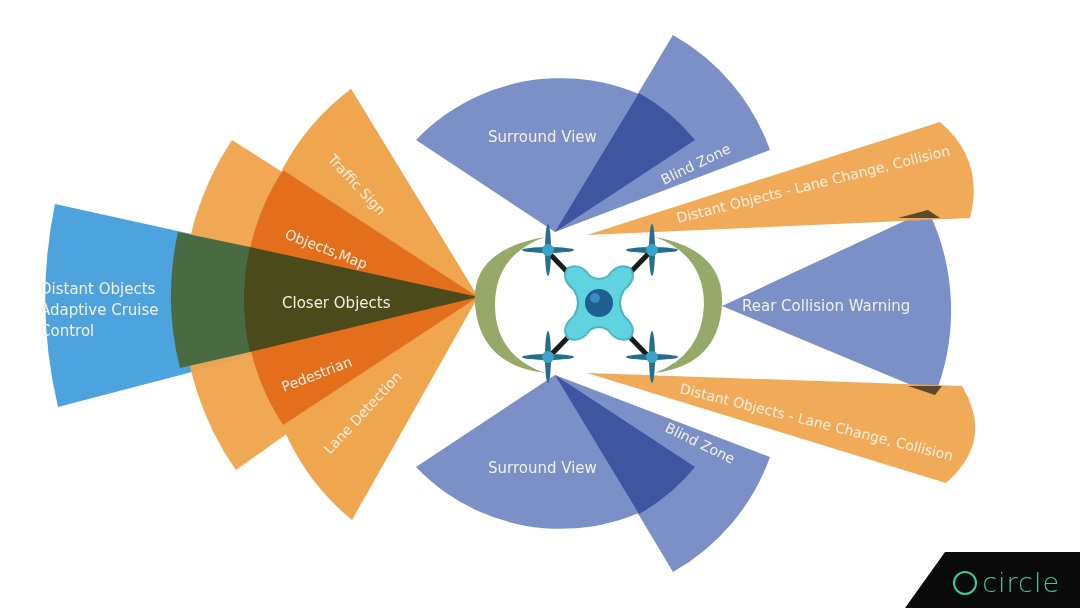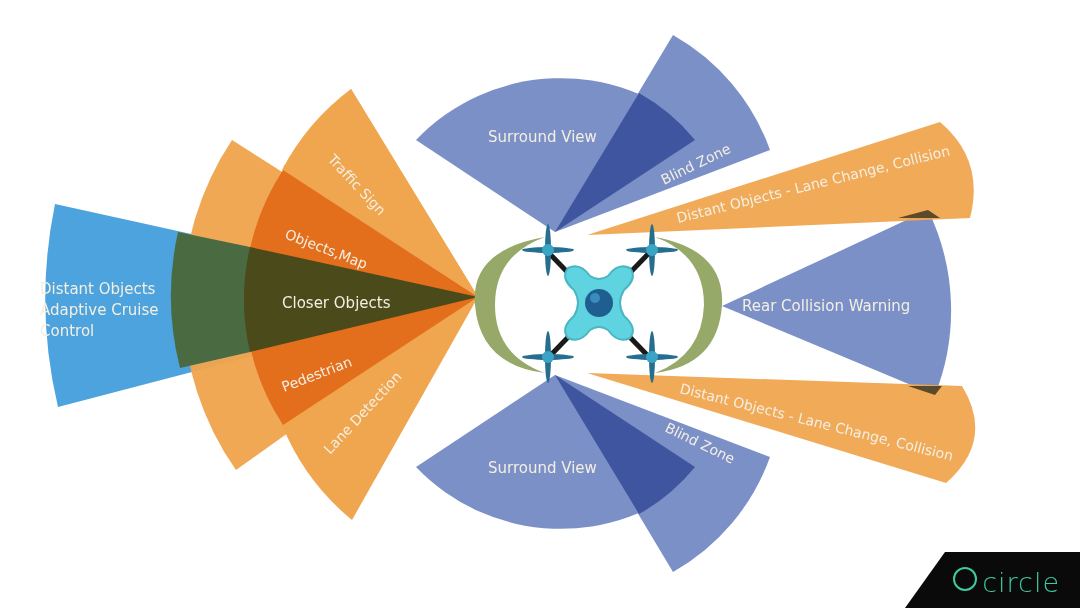--- a/index.html
+++ b/index.html
@@ -1,21 +1,21 @@
 <!DOCTYPE html>
 <html><head>
 <meta charset="utf-8">
 <style>
   html, body { margin:0; padding:0; background:#ffffff; }
   body { width:1080px; height:608px; overflow:hidden; position:relative; font-family:"DejaVu Sans", sans-serif; }
   #stage { position:absolute; left:0; top:0; width:1080px; height:608px; }
   .lbl { fill:#f4efe3; font-family:"DejaVu Sans", sans-serif; font-size:14px; }
   .lbl-lg { font-size:15px; }
   #brand { position:absolute; right:0; bottom:0; width:175px; height:56px; }
-  #brand-text { position:absolute; right:20px; bottom:10px; color:#3fc9a0; font-family:"DejaVu Sans", sans-serif; font-size:27px; letter-spacing:1px; display:flex; font-weight:300; }
+  #brand-text { position:absolute; right:20px; bottom:10px; color:#3fc9a0; font-family:"DejaVu Sans", sans-serif; font-size:27px; letter-spacing:1px; display:flex; align-items:center; font-weight:300; }
   #brand-ring { width:20px; height:20px; border:2.5px solid #3fc9a0; border-radius:50%; margin-right:5px; }
 </style>
 </head>
 <body>
 
 <svg id="stage" viewBox="0 0 1080 608" xmlns="http://www.w3.org/2000/svg">
 
   <path fill="#4da3dd" d="M478,297 L55,204 A470,470 0 0,0 58,407 Z"></path>
 
   <path fill="#f0a54f" fill-opacity="0.97" d="M478,297 L232,140 A292,292 0 0,0 236,470 Z"></path>

